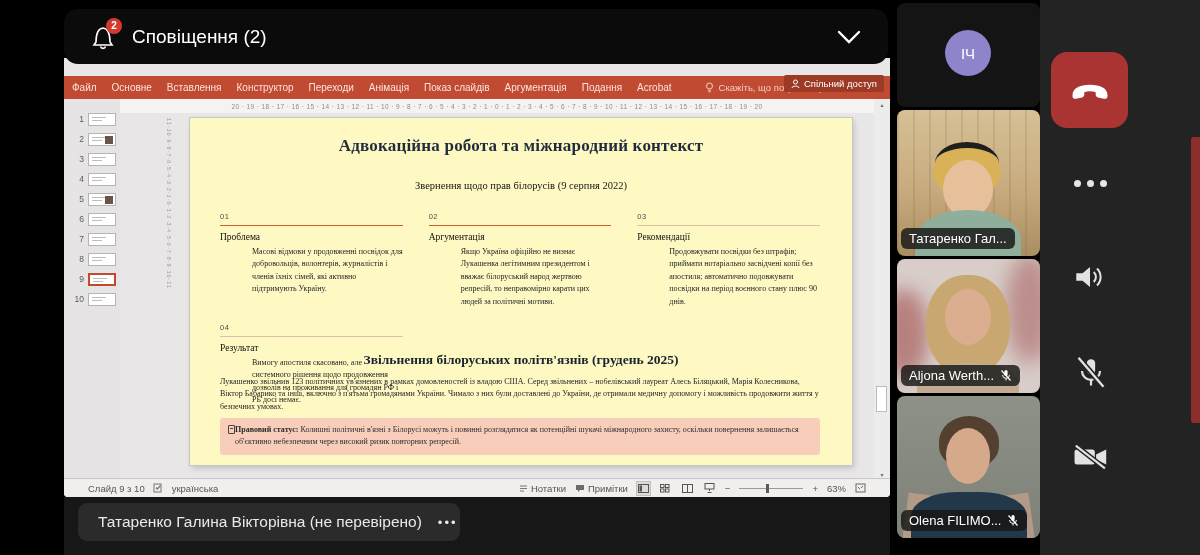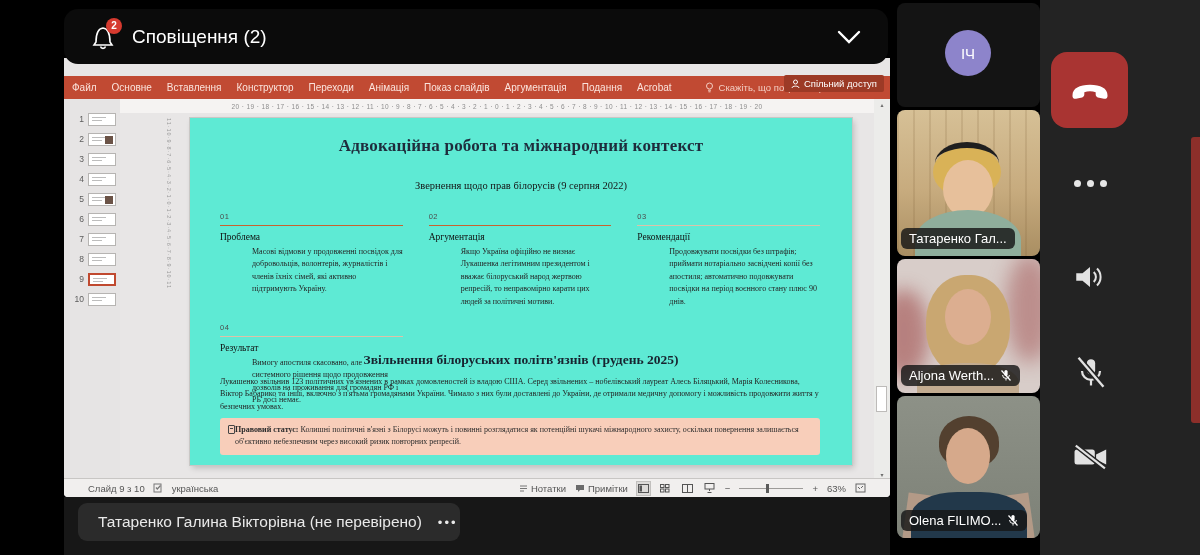--- a/index.html
+++ b/index.html
@@ -33,21 +33,21 @@
 
   .thumbs{position:absolute;left:0;top:41px;width:56px;bottom:19px;background:#e6e4e4;padding-top:10px;}
   .thumb-item{display:flex;align-items:center;height:20px;padding-left:6px;gap:4px;}
   .thumb-num{width:14px;text-align:right;font-size:8.5px;color:#5c5c5c;}
   .thumb-box{width:28px;height:13px;background:#fff;border:1px solid #b6b4b2;position:relative;}
   .thumb-box i{position:absolute;left:3px;top:3px;width:14px;height:1px;background:#bdbdbd;}
   .thumb-box i + i{top:6px;width:10px;}
   .thumb-box.img::after{content:"";position:absolute;right:2px;top:2px;width:8px;height:8px;background:#6b5347;}
   .thumb-item.sel .thumb-box{border:2px solid #c0492f;}
 
-  .editor-canvas{position:absolute;left:126px;top:60px;width:662px;height:347px;background:#5eead4;
+  .editor-canvas{position:absolute;left:126px;top:60px;width:662px;height:347px;background:#fef9c3;
                  box-shadow:0 0 0 1px #c9c7c5,2px 3px 6px rgba(0,0,0,.18);
                  font-family:"Liberation Serif","DejaVu Serif",serif;color:#222;}
   .s-title{position:absolute;left:0;right:0;top:18px;text-align:center;font-size:17px;font-weight:bold;
            color:#1e2c3c;letter-spacing:.2px;}
   .s-sub{position:absolute;left:0;right:0;top:62px;text-align:center;font-size:10.5px;color:#161616;}
   .s-grid{position:absolute;left:30px;right:32px;top:94px;display:grid;grid-template-columns:1fr 1fr 1fr;
           column-gap:26px;row-gap:15px;}
   .s-num{font-family:"Liberation Sans",sans-serif;font-size:7.5px;color:#4c4c4c;padding-bottom:4px;
          border-bottom:1px solid #c8622f;margin-bottom:6px;letter-spacing:.5px;}
   .s-sec.soft .s-num{border-bottom-color:#ddc2a8;}

